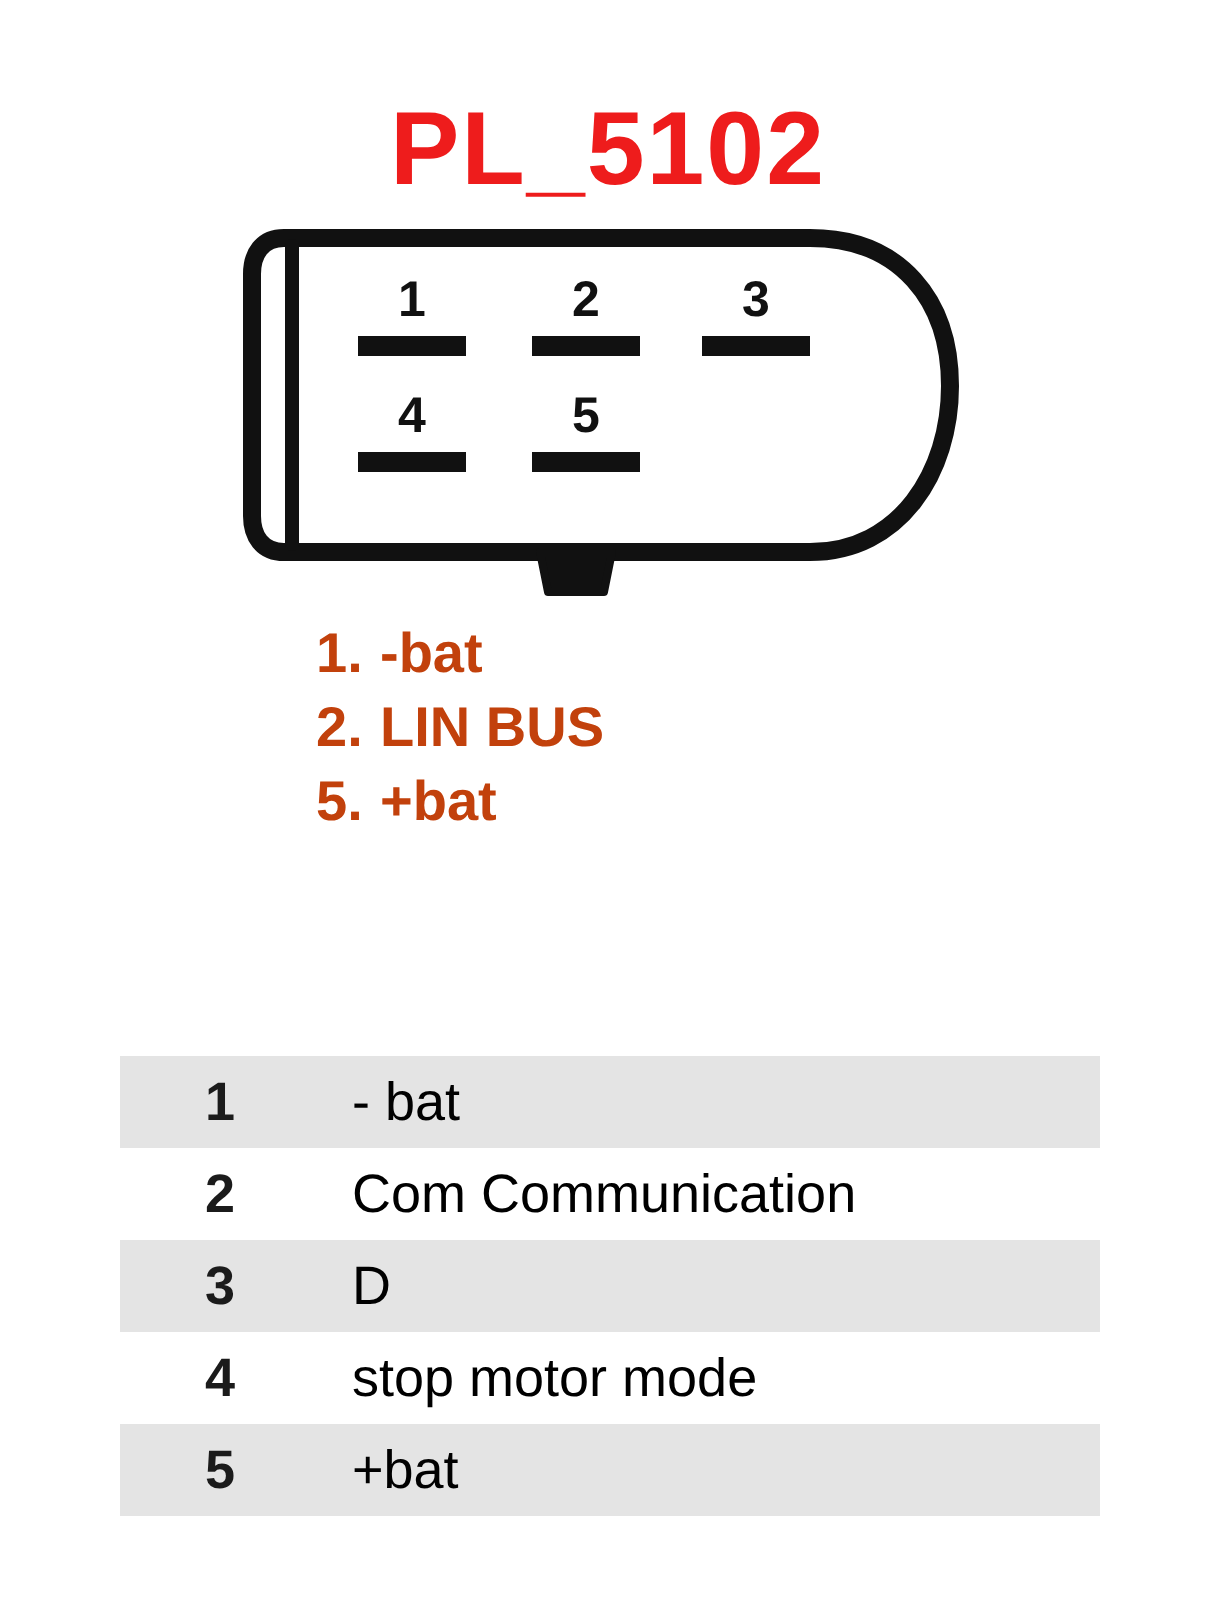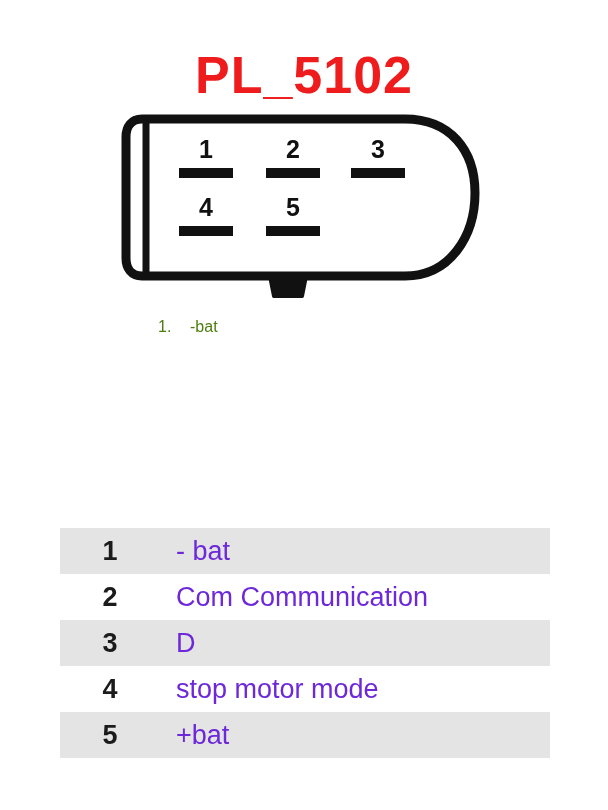--- a/index.html
+++ b/index.html
@@ -56,23 +56,23 @@
   }
 
   
   .legend {
     position: absolute;
     left: 158px;
     top: 308px;
     width: 400px;
   }
   .legend-row {
-    font-size: 16px;
-    font-weight: normal;
-    color: #4d7c0f;
+    font-size: 28px;
+    font-weight: bold;
+    color: #c2410c;
     line-height: 37px;
     white-space: nowrap;
     font-family: "Liberation Sans", sans-serif;
   }
   .legend-row .lnum {
     display: inline-block;
     width: 32px;
   }
 
   
@@ -94,21 +94,21 @@
   .pin-table td.cell-num {
     width: 100px;
     text-align: center;
     font-size: 27px;
     font-weight: bold;
     color: #1b1b1b;
   }
   .pin-table td.cell-desc {
     padding-left: 16px;
     font-size: 27px;
-    color: #6d28d9;
+    color: #000000;
     font-weight: normal;
   }
   .pin-table tr.shaded td {
     background: #e4e4e4;
   }
   .pin-table tr.plain td {
     background: #ffffff;
   }
 </style>
 </head>
@@ -147,20 +147,26 @@
 
       <rect x="59" y="116" width="54" height="10" fill="#111111"></rect>
       <rect x="146" y="116" width="54" height="10" fill="#111111"></rect>
     </svg>
   </div>
 
   <div class="legend">
     <div class="legend-row">
       <span class="lnum">1.</span><span>-bat</span>
     </div>
+    <div class="legend-row">
+      <span class="lnum">2.</span><span>LIN BUS</span>
+    </div>
+    <div class="legend-row">
+      <span class="lnum">5.</span><span>+bat</span>
+    </div>
   </div>
 
   <table class="pin-table">
     <tbody>
       <tr class="shaded">
         <td class="cell-num">1</td>
         <td class="cell-desc">- bat</td>
       </tr>
       <tr class="plain">
         <td class="cell-num">2</td>

